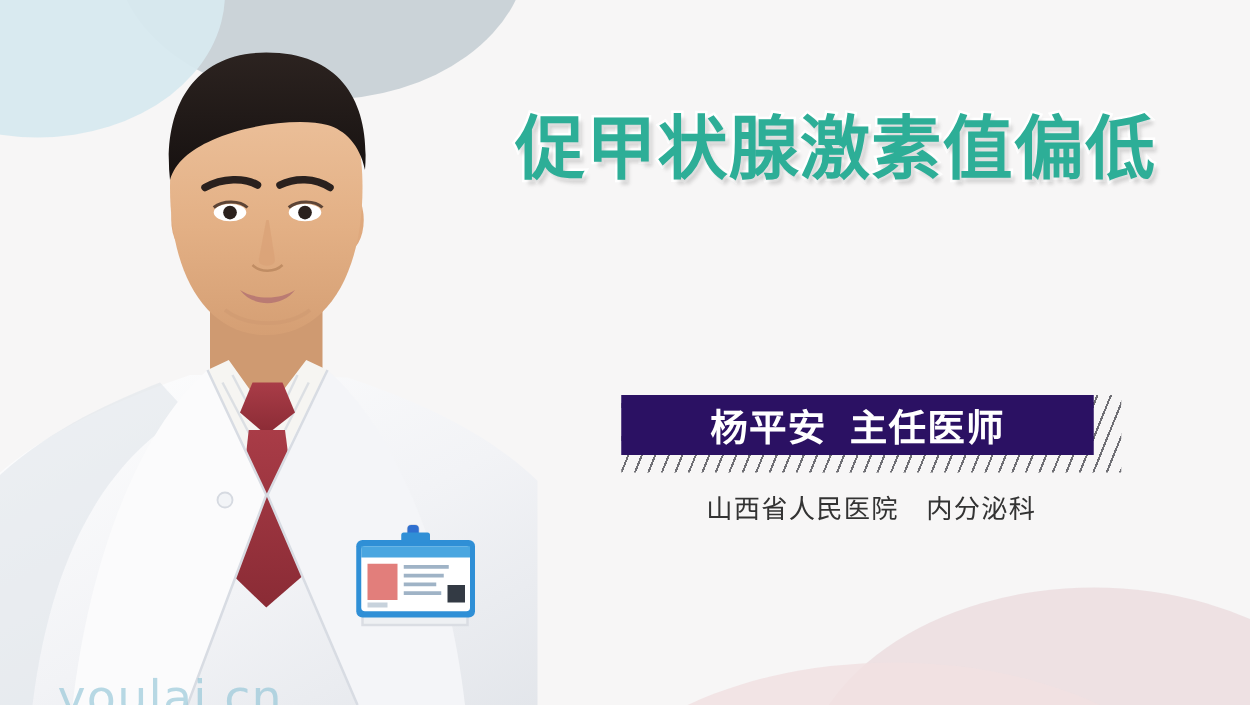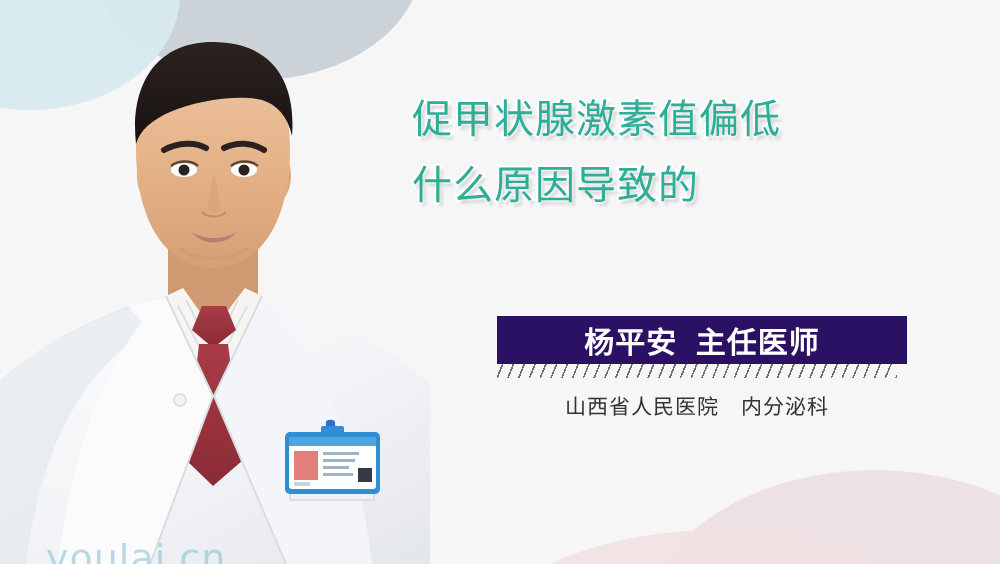--- a/index.html
+++ b/index.html
@@ -59,23 +59,23 @@
   #portrait-figure { position: absolute; left: 0; top: 0; width: 430px; height: 564px; }
 
   
   #headline {
     position: absolute;
     left: 412px;
     top: 86px;
     width: 560px;
   }
   .headline-line {
-    font-size: 40px;
+    font-size: 56px;
     line-height: 66px;
-    font-weight: normal;
+    font-weight: bold;
     letter-spacing: 1px;
     color: #2dae97;
     -webkit-text-stroke: 4px #ffffff;
     paint-order: stroke fill;
     text-shadow: 3px 4px 3px rgba(90,90,90,.22);
     white-space: nowrap;
   }
 
   
   #name-block {
@@ -92,21 +92,21 @@
     background-image: repeating-linear-gradient(
       -68deg,
       #5d5d63 0px, #5d5d63 1.6px,
       rgba(0,0,0,0) 1.6px, rgba(0,0,0,0) 10px
     );
     opacity: .88;
   }
   #name-banner {
     position: absolute;
     left: 0; top: 0;
-    width: 410px;
+    width: 378px;
     height: 48px;
     background: #2b1163;
     display: flex;
     align-items: center;
     justify-content: center;
   }
   #name-banner-text {
     color: #ffffff;
     font-size: 30px;
     font-weight: bold;
@@ -242,21 +242,20 @@
         <rect x="38" y="41" width="30" height="3" fill="#9fb3c6"></rect>
         <rect x="73" y="36" width="14" height="14" fill="#333a44"></rect>
         <rect x="9" y="50" width="16" height="4" fill="#c7d2dc"></rect>
         <rect x="36" y="-6" width="23" height="8" rx="2" fill="#2f8fd6"></rect>
       </g>
     </svg>
   </div>
 
   <div id="headline">
     <div class="headline-line">促甲状腺激素值偏低</div>
-    <div class="headline-line">什么原因导致的</div>
   </div>
 
   <div id="name-block">
     <div id="hatch"></div>
     <div id="name-banner">
       <span id="name-banner-text">杨平安  主任医师</span>
     </div>
   </div>
 
   <div id="affiliation">山西省人民医院　内分泌科</div>

